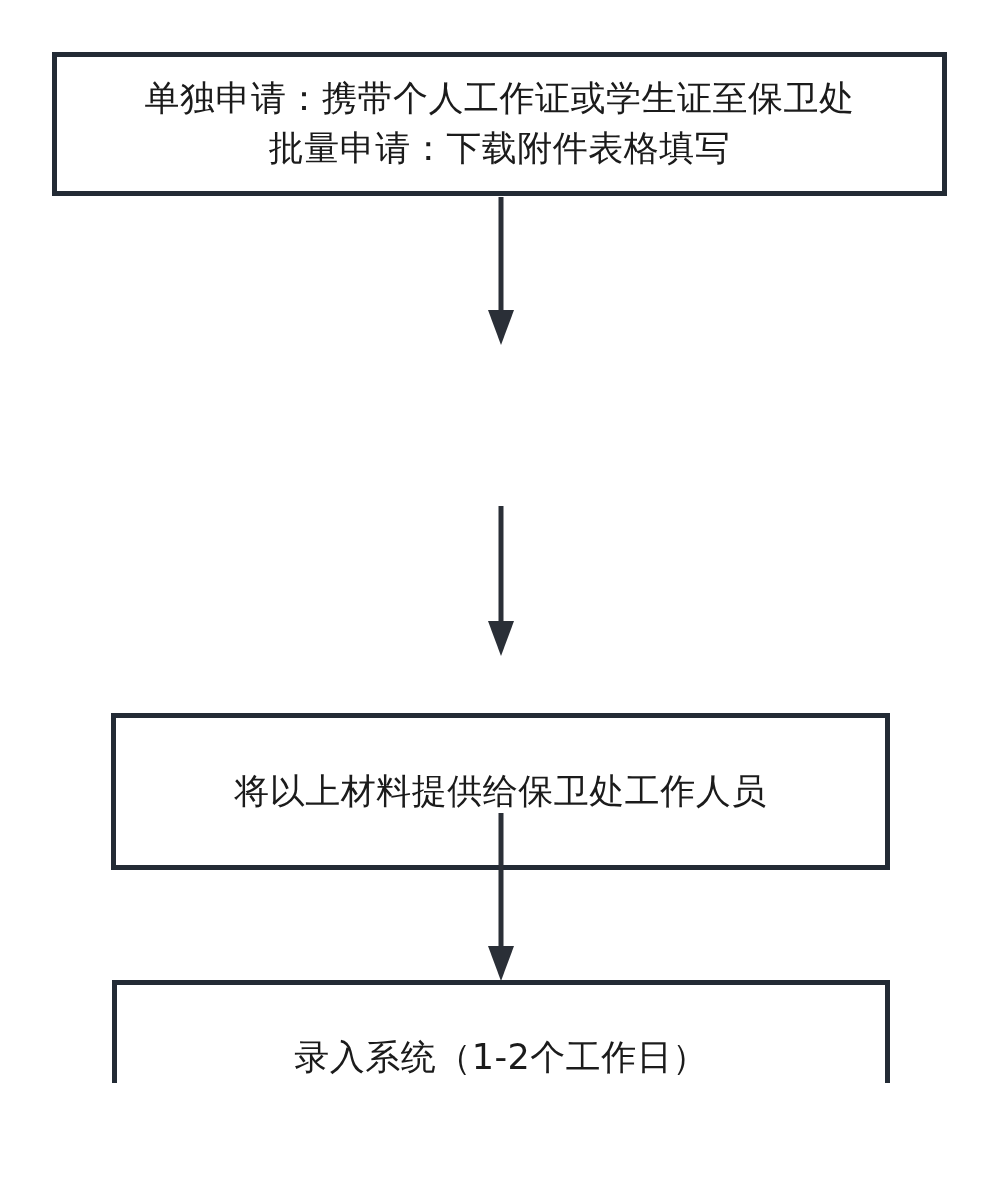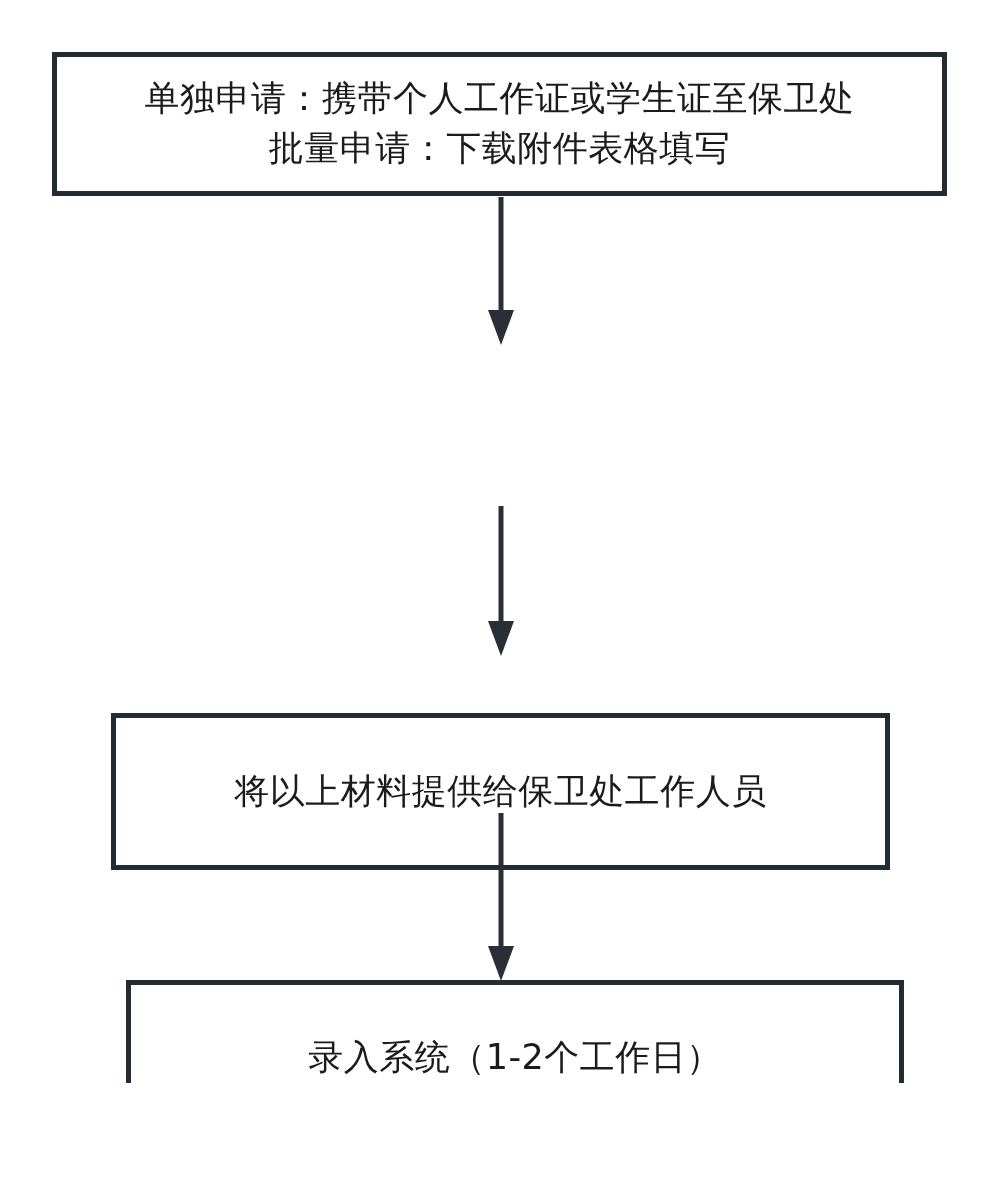--- a/index.html
+++ b/index.html
@@ -36,21 +36,21 @@
     line-height: 1.42;
     letter-spacing: 0.5px;
     white-space: pre-line;
     padding: 0 14px;
     box-sizing: border-box;
   }
   
   #node-1 { left: 52px;  top: 52px;   width: 895px; height: 144px; }
   #node-2 { left: 111px; top: 344px;  width: 779px; height: 161px; }
   #node-3 { left: 111px; top: 677px;  width: 779px; height: 157px; margin-top: 36px; }
-  #node-4 { left: 112px; top: 980px;  width: 778px; height: 155px; margin-left: 14px; }
+  #node-4 { left: 112px; top: 980px;  width: 778px; height: 155px; }
 
   
   .connector {
     position: absolute;
     left: 0;
     top: 0;
     overflow: visible;
   }
   .conn-line {
     stroke: #2a2f37;

